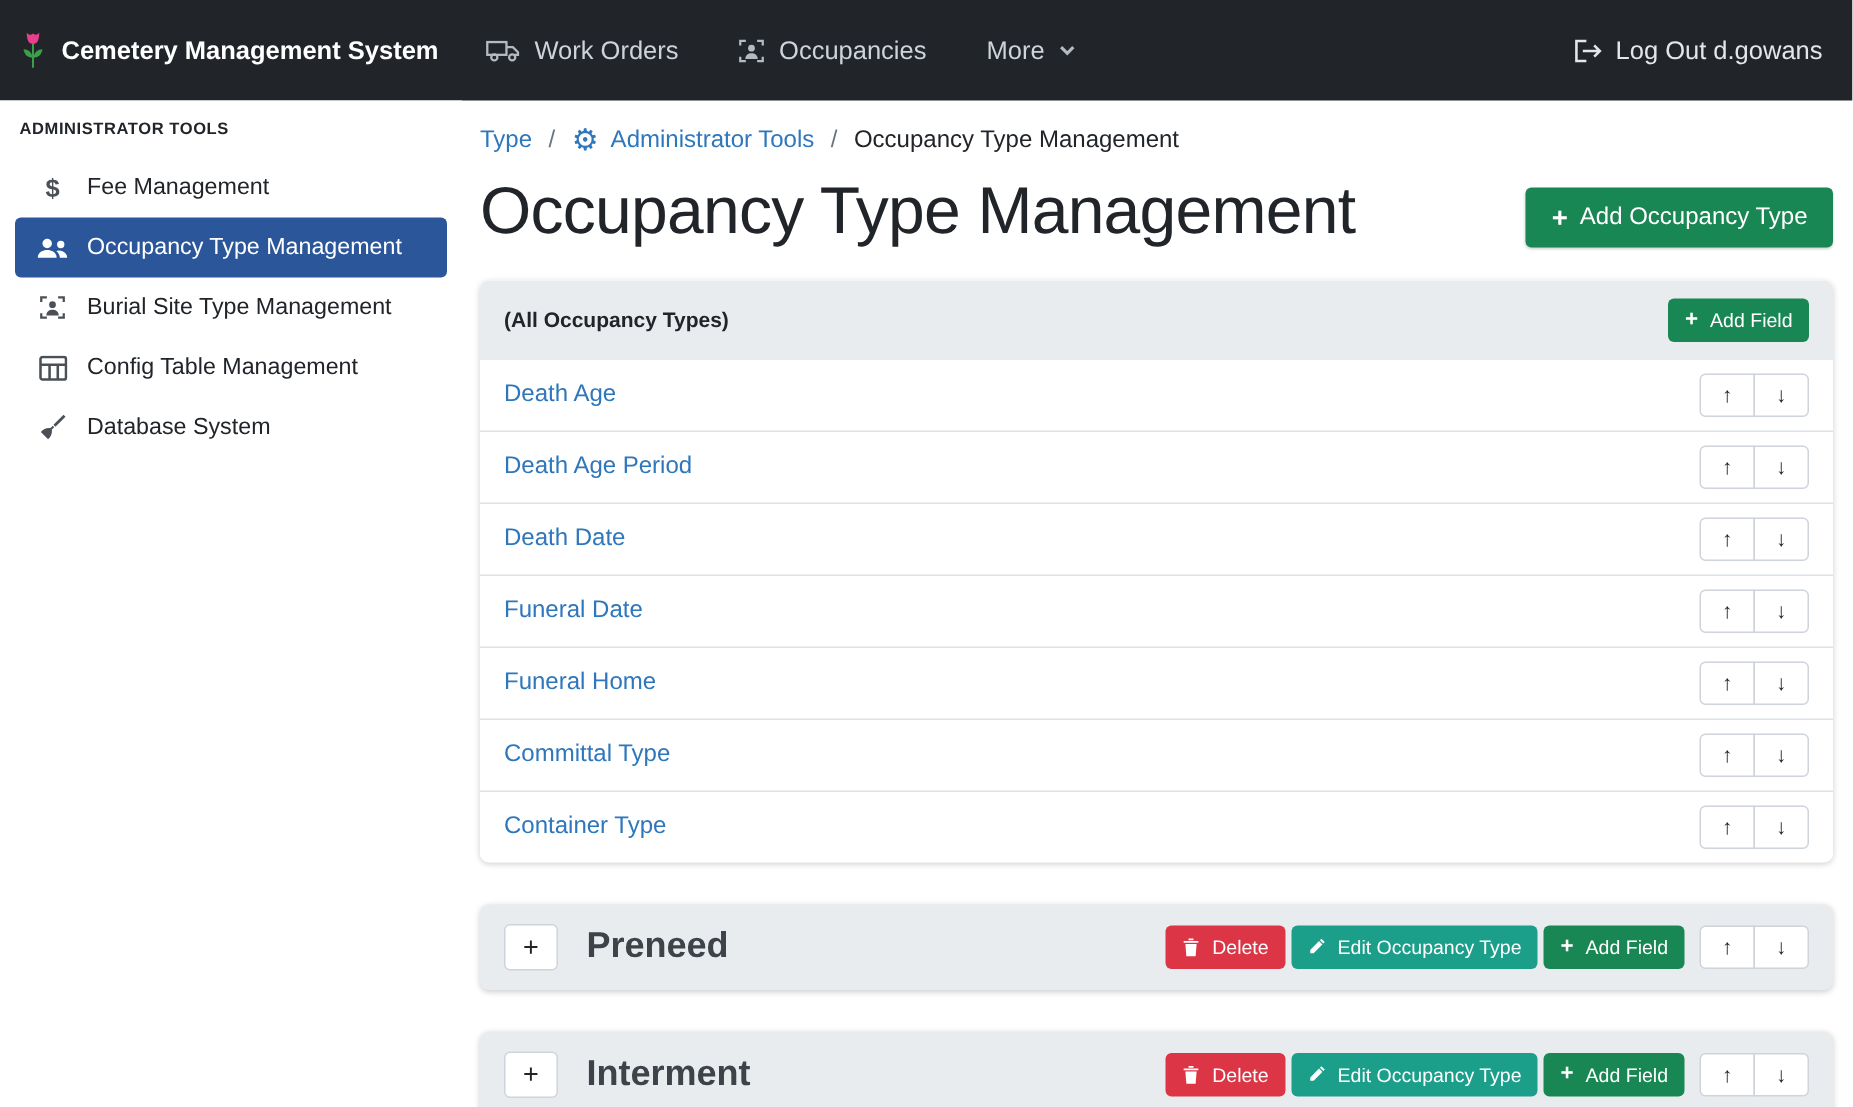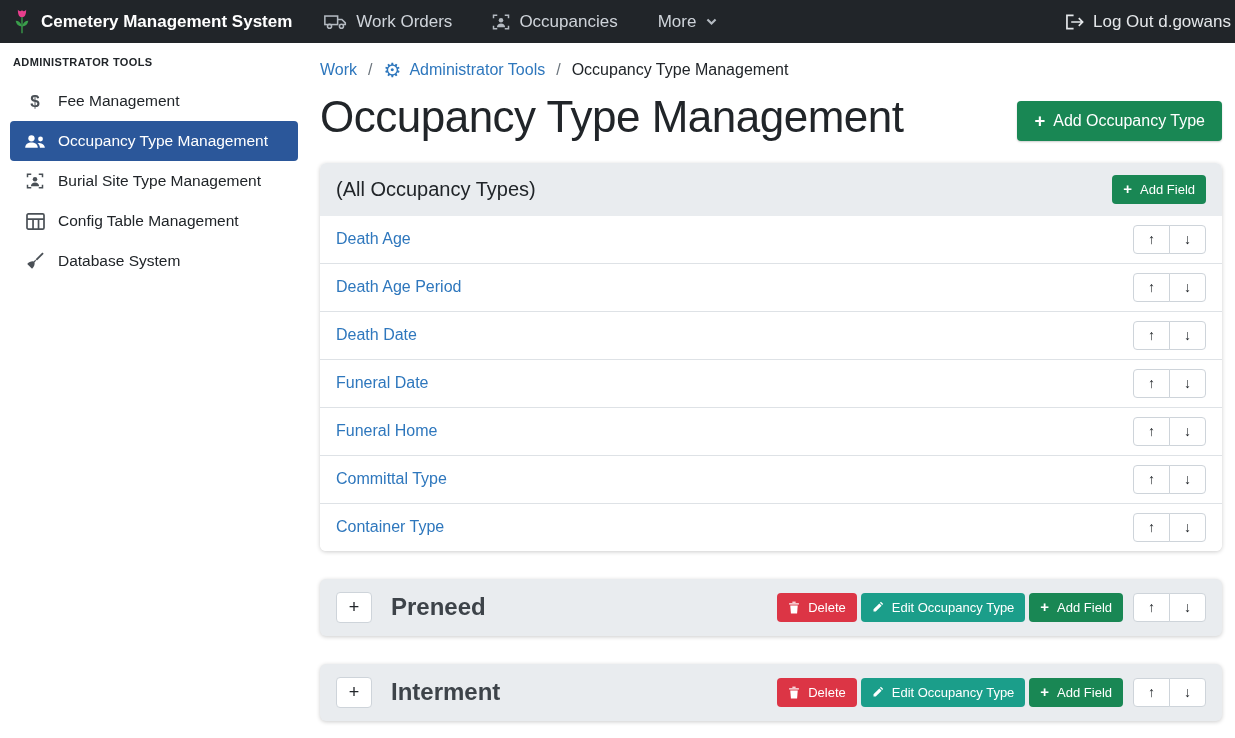--- a/index.html
+++ b/index.html
@@ -1,21 +1,21 @@
 <!DOCTYPE html>
 <html><head>
 <meta charset="utf-8">
 <style>
   *{box-sizing:border-box;margin:0;padding:0}
   html,body{width:1235px;height:738px;overflow:hidden}
   body{font-family:"Liberation Sans","DejaVu Sans",sans-serif;background:#fff;color:#212529}
   .icon{display:inline-flex;align-items:center;justify-content:center;line-height:1}
 
   
-  .navbar{height:43px;background:#212529;display:flex;align-items:center;padding:0 4px 0 12px}
+  .navbar{height:67px;background:#212529;display:flex;align-items:center;padding:0 20px 0 12px}
   .brand{display:flex;align-items:center;gap:9px;font-size:17px;font-weight:700;color:#fff;cursor:pointer;white-space:nowrap}
   .nav-links{display:flex;align-items:center;gap:40px;margin-left:32px}
   .nav-link{display:flex;align-items:center;gap:9px;font-size:17px;color:#cfd4da;cursor:pointer;white-space:nowrap}
   .nav-link .icon{color:#b4bac1}
   .logout{margin-left:auto;display:flex;align-items:center;gap:9px;font-size:17px;color:#e4e7ea;cursor:pointer;white-space:nowrap}
 
   
   .shell{display:flex;height:683px}
   .sidebar{width:308px;flex-shrink:0;padding-top:13px;background:#fff}
   .side-heading{font-size:11px;font-weight:700;letter-spacing:.4px;color:#212529;padding:0 13px 13px}
@@ -39,21 +39,21 @@
   .btn-green{background:#198754;color:#fff}
   .btn-red{background:#dc3545;color:#fff}
   .btn-teal{background:#1b9e8a;color:#fff}
   .btn-lg{font-size:16px;padding:11px 17px;margin-top:9px;box-shadow:0 1px 2px rgba(0,0,0,.2)}
   .btn-sm{font-size:13px;padding:7px 11px}
   .plus{font-weight:700;font-size:1.15em;line-height:1}
 
   
   .card{margin-top:20px;border-radius:6px;box-shadow:0 1px 4px rgba(0,0,0,.2);background:#fff;overflow:hidden}
   .card-header{background:#e9ecef;padding:12px 16px;display:flex;align-items:center;justify-content:space-between}
-  .card-title{font-size:20px;font-weight:400}
+  .card-title{font-size:14px;font-weight:700}
   .field-row{display:flex;align-items:center;justify-content:space-between;padding:9px 16px;border-bottom:1px solid #dee2e6;background:#fff}
   .field-row:last-child{border-bottom:none}
   .field-link{color:#2e77bd;font-weight:400;font-size:16px;cursor:pointer}
   .arrow-group{display:flex}
   .arrow-btn{width:37px;height:29px;display:flex;align-items:center;justify-content:center;background:#fff;border:1px solid #ced4da;color:#212529;font-size:14px;cursor:pointer}
   .arrow-btn.up{border-radius:4px 0 0 4px}
   .arrow-btn.down{border-radius:0 4px 4px 0;margin-left:-1px}
 
   
   .section-bar{margin-top:28px;background:#e9ecef;border-radius:6px;box-shadow:0 1px 4px rgba(0,0,0,.2);padding:13px 16px;display:flex;align-items:center}
@@ -177,21 +177,21 @@
           <path d="M11.3 9.6L9.4 11.5c-2.9-.4-5.9.7-7.9 3.1l5.9 5.9c2.4-2 3.5-5 3.1-7.9l1.9-1.9z"></path>
         </svg>
       </span>
       <span>Database System</span>
     </div>
   </aside>
 
   <main class="main">
 
     <nav class="breadcrumb">
-      <span class="crumb-link">Work</span>
+      <span class="crumb-link">Type</span>
       <span class="crumb-sep">/</span>
       <span class="crumb-link">
         <span class="gear icon">⚙</span>
         <span>Administrator Tools</span>
       </span>
       <span class="crumb-sep">/</span>
       <span class="crumb-current">Occupancy Type Management</span>
     </nav>
 
     <div class="title-row">

